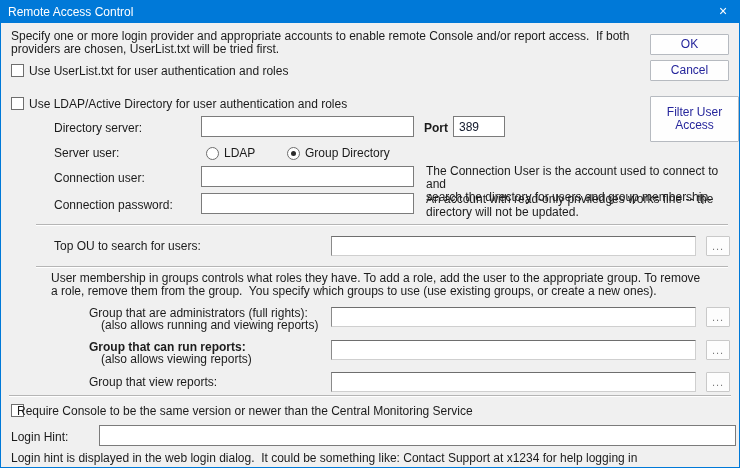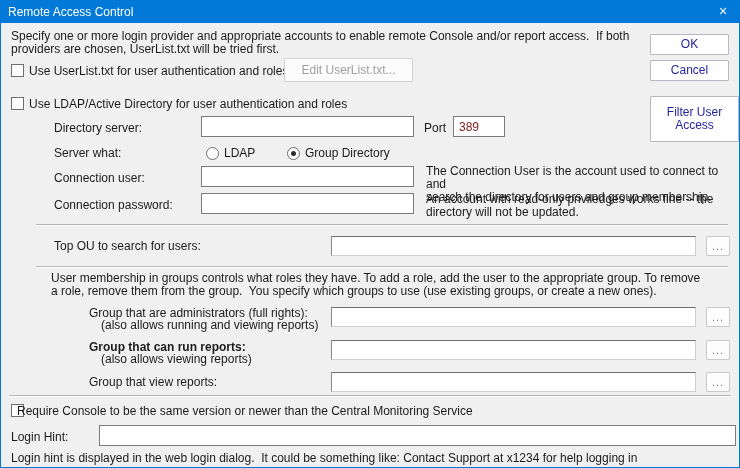--- a/index.html
+++ b/index.html
@@ -35,21 +35,21 @@
     text-align:center; padding:0; line-height:13px; border-radius:1px;
   }
   .btn.disabled { color:#a0a0a0; border-color:#d2d2d2; background:#fcfcfc; }
   .btn.browse { color:#7a7a7a; border-color:#c9c9c9; background:#fdfdfd; letter-spacing:1px; font-size:11px; }
   .input-a, .input-b {
     position:absolute; background:#fff; border:1px solid #7b7b7b;
     font-family:"Liberation Sans",sans-serif; font-size:12px; color:#1b1b1b;
     padding:2px 5px; outline:none;
   }
   .input-b { border-color:#8a8a8a; border-top-color:#6e6e6e; border-bottom-color:#cfcfcf; border-right-color:#cfcfcf; }
-  .input-gray { color:#7f1d1d; }
+  .input-gray { color:#0f172a; }
   .cb {
     position:absolute; width:13px; height:13px; background:#fff;
     border:1px solid #6e6e6e;
   }
   .radio {
     position:absolute; width:13px; height:13px; background:#fff;
     border:1px solid #6e6e6e; border-radius:50%;
   }
   .radio .dot {
     position:absolute; left:3px; top:3px; width:5px; height:5px;
@@ -72,31 +72,30 @@
 
   <div class="lbl" style="left:10px; top:29px; width:632px;">Specify one or more login provider and appropriate accounts to enable remote Console and/or report access.  If both
 providers are chosen, UserList.txt will be tried first.</div>
 
   <button class="btn" style="left:649px; top:59px; width:79px; height:21px;">Cancel</button>
   <button class="btn" style="left:649px; top:33px; width:79px; height:21px;">OK</button>
   <button class="btn" style="left:649px; top:95px; width:89px; height:46px; padding:0 8px;">Filter User Access</button>
 
   <span class="cb" style="left:10px; top:63px;"></span>
   <div class="lbl" style="left:28px; top:64px;">Use UserList.txt for user authentication and roles</div>
-  <button class="btn disabled" style="left:283px; top:57px; width:129px; height:24px;">Edit UserList.txt...</button>
 
   <span class="cb" style="left:10px; top:96px;"></span>
   <div class="lbl" style="left:28px; top:97px;">Use LDAP/Active Directory for user authentication and roles</div>
 
   <div class="lbl" style="left:53px; top:121px;">Directory server:</div>
   <input type="text" class="input-a" style="left: 200px; top: 115px; width: 213px; height: 21px;">
-  <div class="lbl" style="left:423px; top:121px;">Port</div>
+  <div class="lbl" style="left:423px; top:121px;font-weight:bold;">Port</div>
   <input type="text" class="input-a input-gray" style="left: 452px; top: 115px; width: 52px; height: 21px;" value="389">
 
-  <div class="lbl" style="left:53px; top:146px;">Server what:</div>
+  <div class="lbl" style="left:53px; top:146px;">Server user:</div>
   <span class="radio" style="left:205px; top:146px;"></span>
   <div class="lbl" style="left:223px; top:146px;">LDAP</div>
   <span class="radio" style="left:286px; top:146px;">
     <span class="dot"></span>
   </span>
   <div class="lbl" style="left:304px; top:146px;">Group Directory</div>
 
   <div class="lbl" style="left:53px; top:171px;">Connection user:</div>
   <input type="text" class="input-a" style="left: 200px; top: 165px; width: 213px; height: 21px;">
   <div class="lbl" style="left:53px; top:198px;">Connection password:</div>

